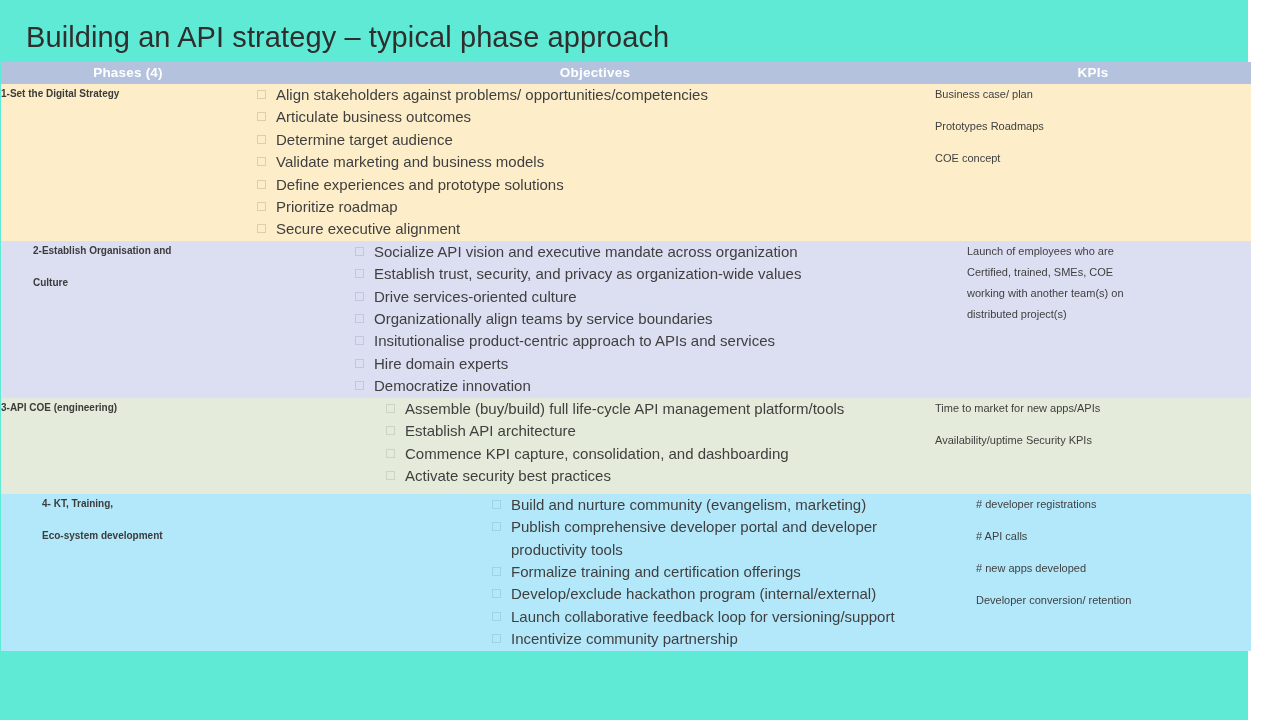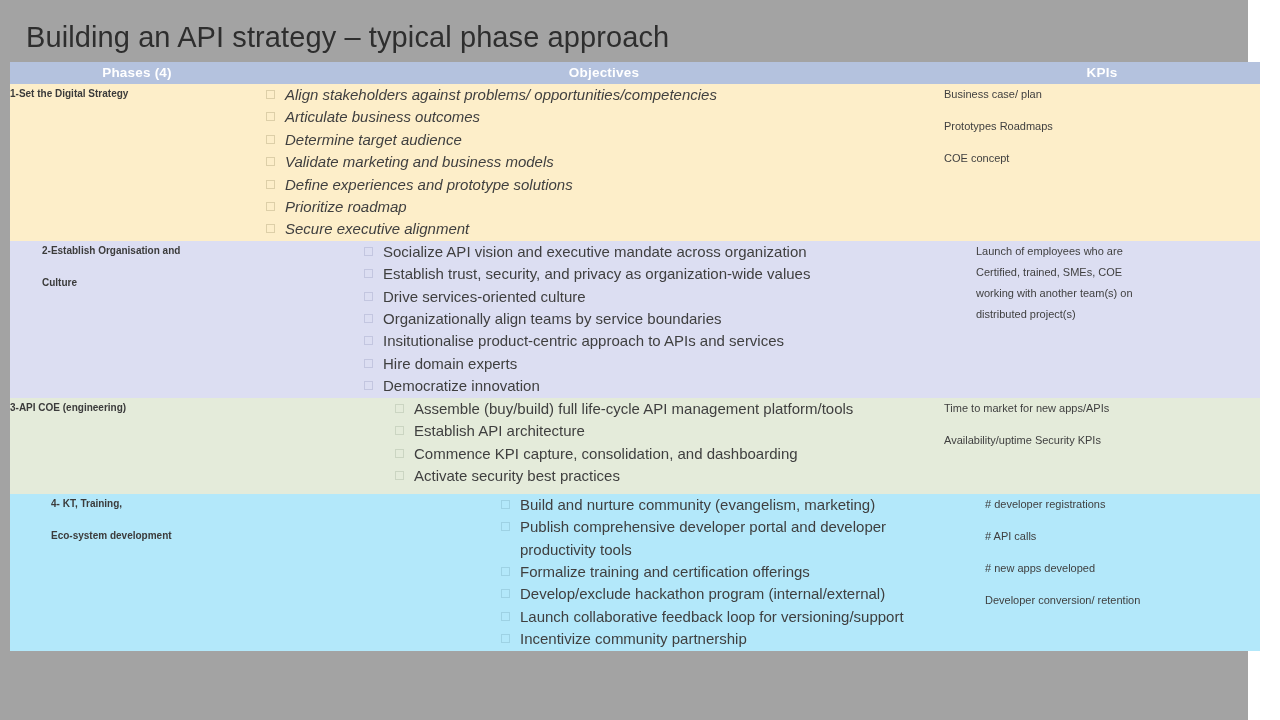--- a/index.html
+++ b/index.html
@@ -12,38 +12,38 @@
     height: 720px;
     font-family: "Liberation Sans", sans-serif;
     color: #3a3a3a;
     overflow: hidden;
   }
 
   .slide {
     position: relative;
     width: 1248px;
     height: 720px;
-    background: #a3a3a3;
+    background: #5eead4;
   }
 
   .slide-title {
     position: absolute;
     left: 26px;
     top: 21px;
     font-size: 29px;
     font-weight: 400;
     color: #2e2e2e;
     letter-spacing: 0.1px;
     white-space: nowrap;
     font-family: "Liberation Sans", sans-serif;
   }
 
   .table {
     position: absolute;
-    left: 10px;
+    left: 1px;
     top: 62px;
     width: 1250px;
     border-collapse: collapse;
     table-layout: fixed;
   }
 
   .table td, .table th {
     vertical-align: top;
     padding: 0;
     border: 0;
@@ -116,21 +116,21 @@
     left: 0;
     top: 6px;
     width: 9px;
     height: 9px;
     border: 1px solid #c9c9c9;
     box-sizing: border-box;
     background: transparent;
   }
 
   
-  .ind-0 { margin-left: 2px; font-style: italic; }
+  .ind-0 { margin-left: 2px; }
   .ind-1 { margin-left: 68px; }
   .ind-2 { margin-left: 131px; }
   .ind-3 { margin-left: 196px; }
 
   
   .r1 .cell { background: #fdeec9; }
   .r2 .cell { background: #dcdef2; padding-left: 32px; }
   .r3 .cell { background: #e4ebda; }
   .r4 .cell { background: #b3e8fa; padding-left: 41px; }
 

